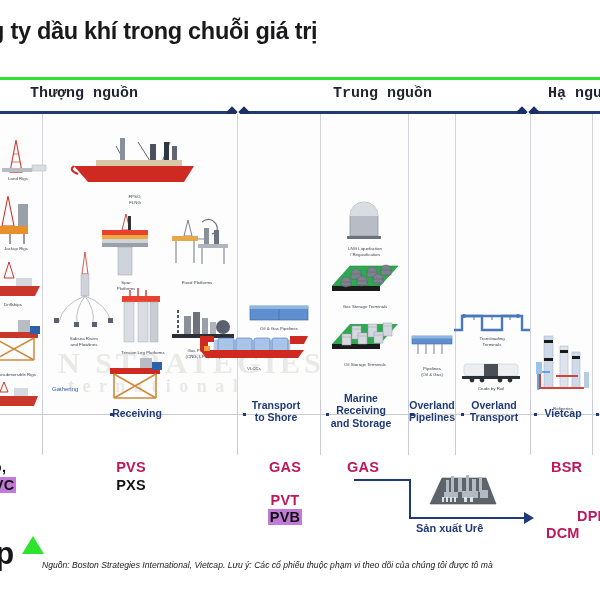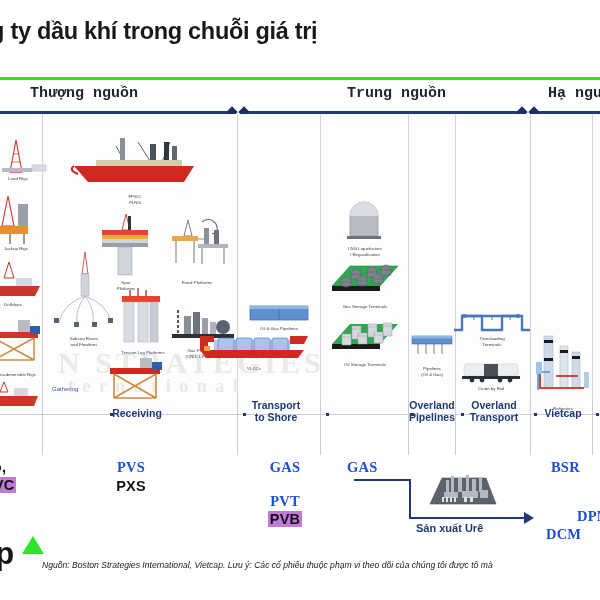--- a/index.html
+++ b/index.html
@@ -78,21 +78,21 @@
   }
   .stage-sep{
     position:absolute;top:400px;width:1px;height:55px;background:#c9ccd4;
   }
 
   
   .tick{
     position:absolute;font-size:14.5px;font-weight:bold;white-space:nowrap;
     letter-spacing:0.2px;
   }
-  .tick.red{color:#1d4ed8;font-family:Liberation Serif, serif;}
+  .tick.red{color:#be185d;}
   .tick.black{color:#111;}
   .tick.hl{background:#c27ad8;color:#111;padding:0 2px;}
   .urea-cap{
     position:absolute;color:#1f3a77;font-weight:bold;font-size:11px;white-space:nowrap;
   }
   .urea-plant{
     position:absolute;left:424px;top:470px;width:74px;height:42px;
   }
 
   
@@ -114,21 +114,21 @@
 <body>
 
 <div class="page">
 
   <div class="title">ông ty dầu khí trong chuỗi giá trị</div>
 
   <div class="green-rule"></div>
   <div class="band"></div>
 
   <div class="band-label" style="left:30px;">Thượng nguồn</div>
-  <div class="band-label" style="left:347px;">Trung nguồn</div>
+  <div class="band-label" style="left:333px;">Trung nguồn</div>
   <div class="band-label" style="left:548px;">Hạ nguồn</div>
 
   <div class="navy-rule"></div>
   <div class="band-gap" style="left:236px;"></div>
   <div class="diamond" style="left:228px;"></div>
   <div class="diamond" style="left:240px;"></div>
   <div class="band-gap" style="left:526px;"></div>
   <div class="diamond" style="left:518px;"></div>
   <div class="diamond" style="left:530px;"></div>
 
@@ -392,20 +392,23 @@
   <div class="stage-sep" style="left:592px;"></div>
 
   <div class="stage-dot" style="left:110px;"></div>
   <div class="stage" style="left:87px;top:407px;width:100px;">Receiving</div>
 
   <div class="stage-dot" style="left:243px;"></div>
   <div class="stage" style="left:248px;top:399px;width:56px;">Transport
 to Shore</div>
 
   <div class="stage-dot" style="left:326px;"></div>
+  <div class="stage" style="left:330px;top:392px;width:62px;">Marine
+Receiving
+and Storage</div>
 
   <div class="stage-dot" style="left:411px;"></div>
   <div class="stage" style="left:406px;top:399px;width:52px;">Overland
 Pipelines</div>
 
   <div class="stage-dot" style="left:461px;"></div>
   <div class="stage" style="left:466px;top:399px;width:56px;">Overland
 Transport</div>
 
   <div class="stage-dot" style="left:534px;"></div>

